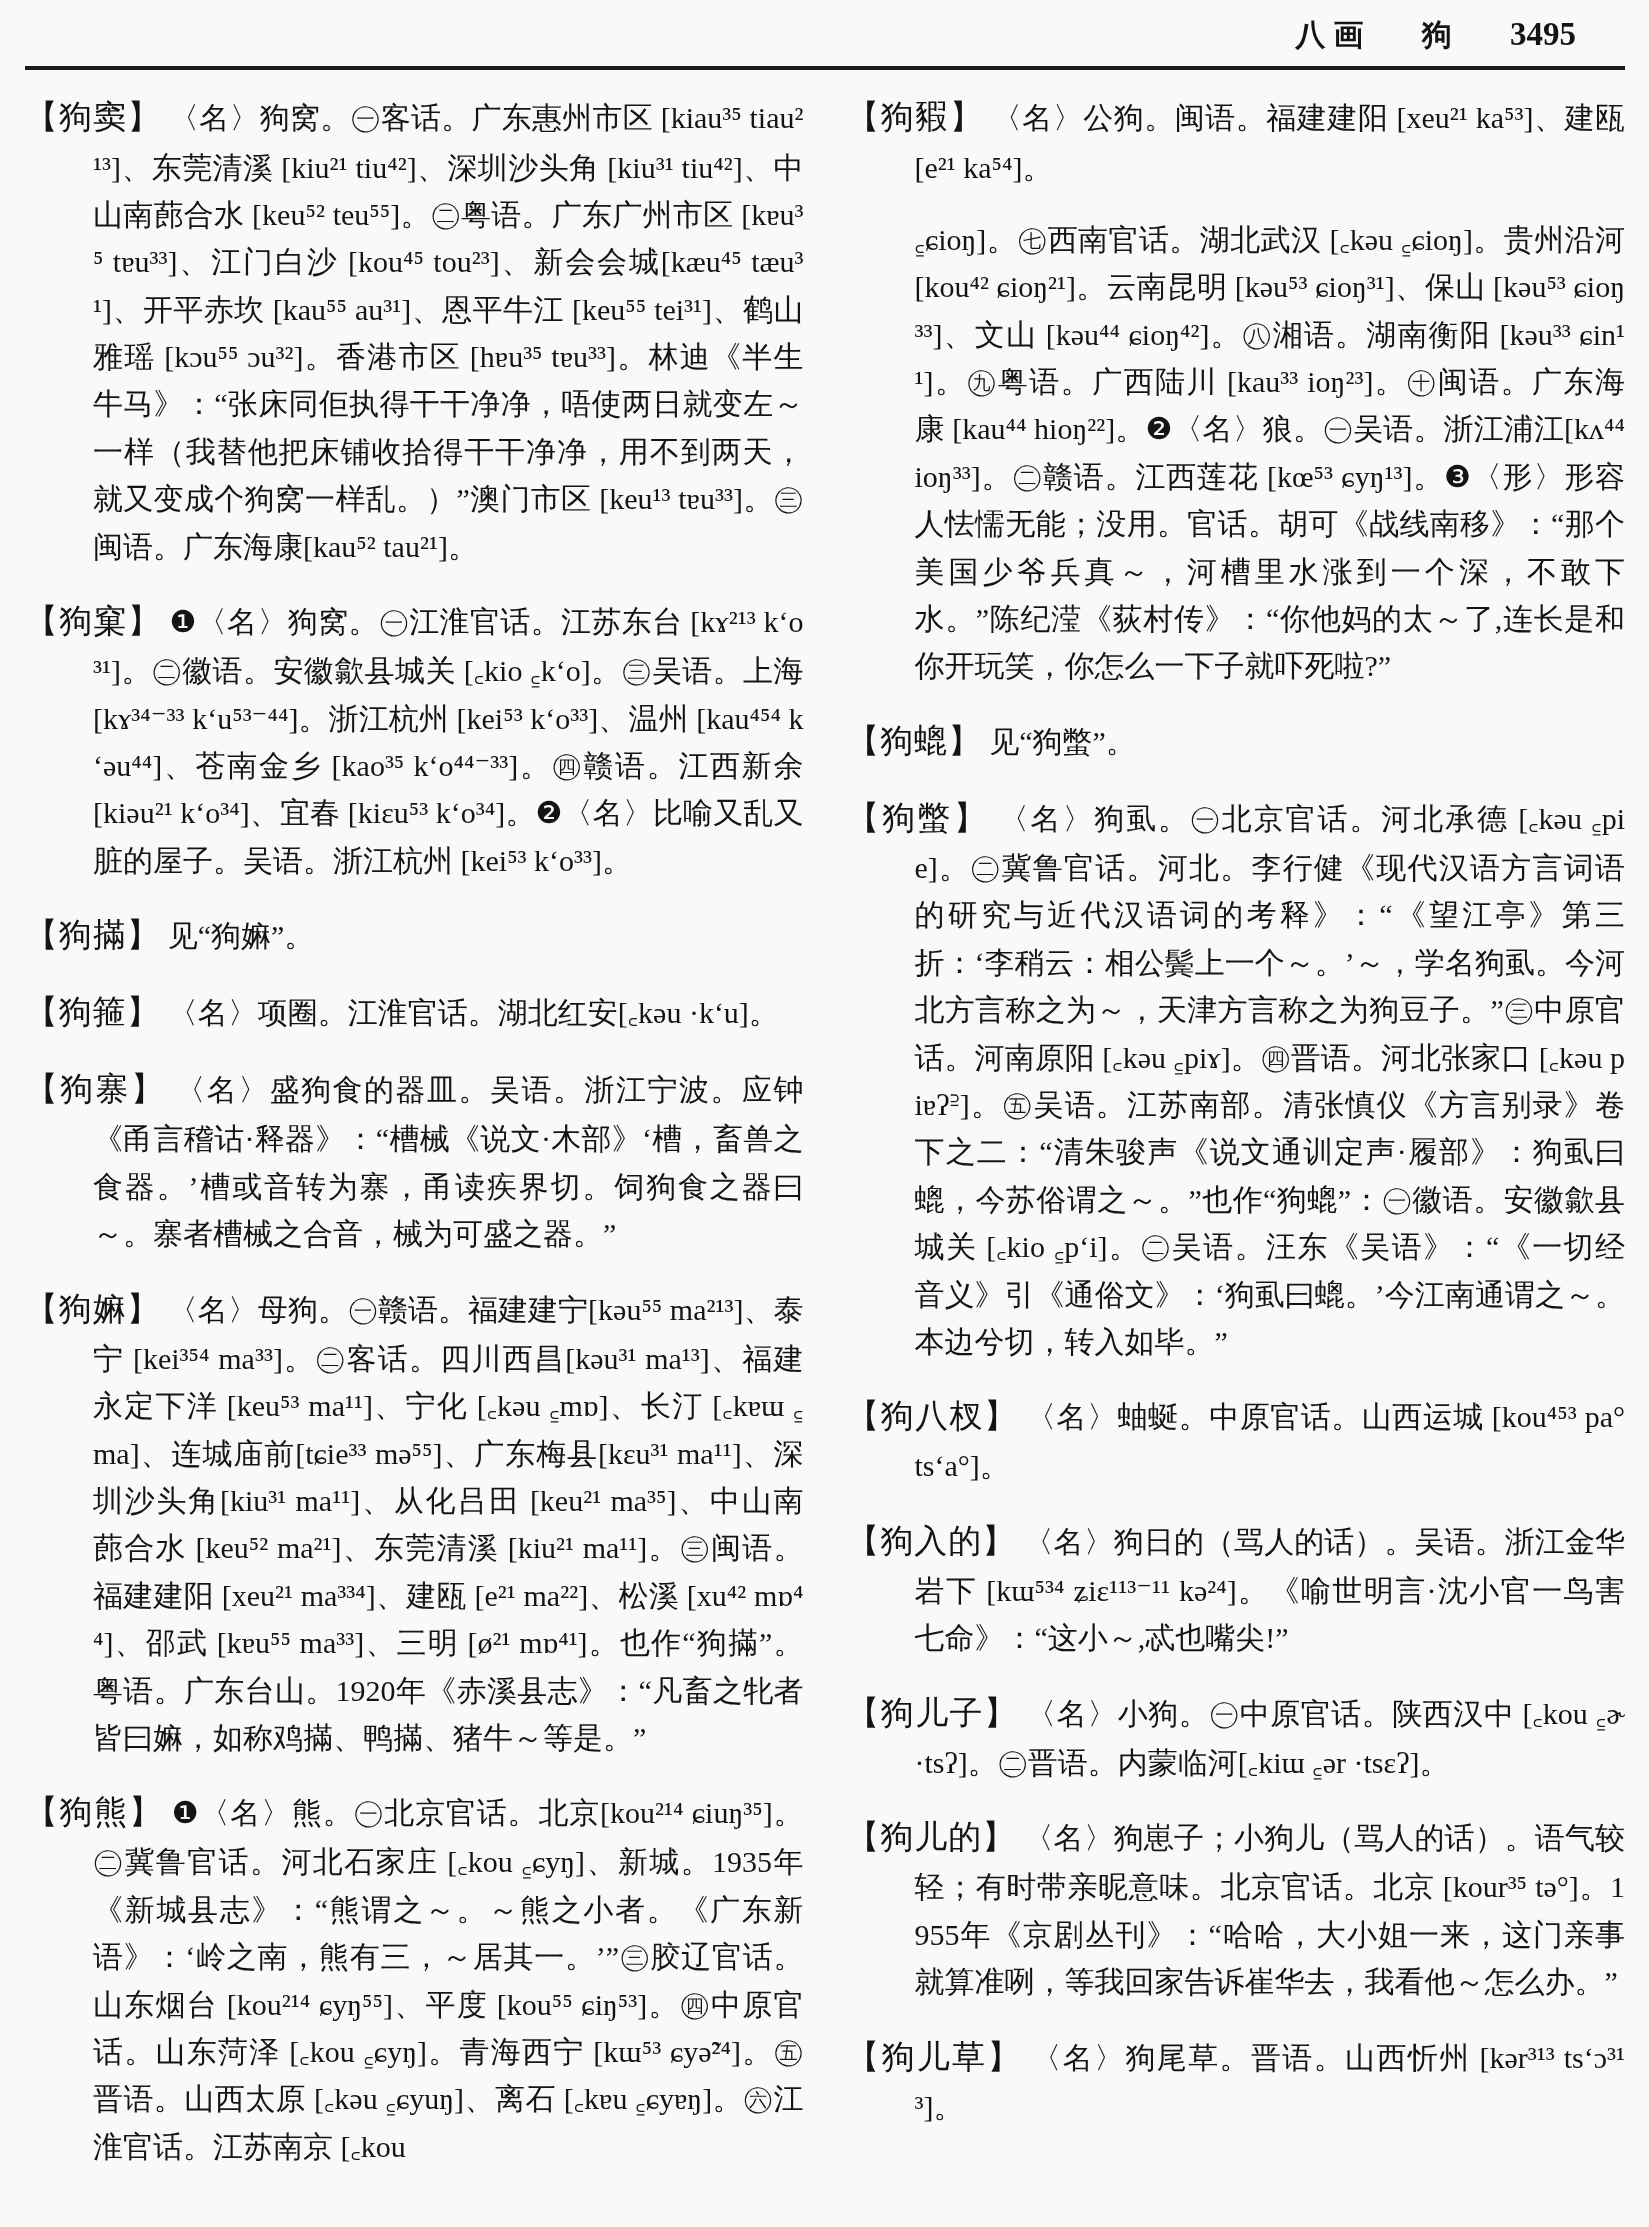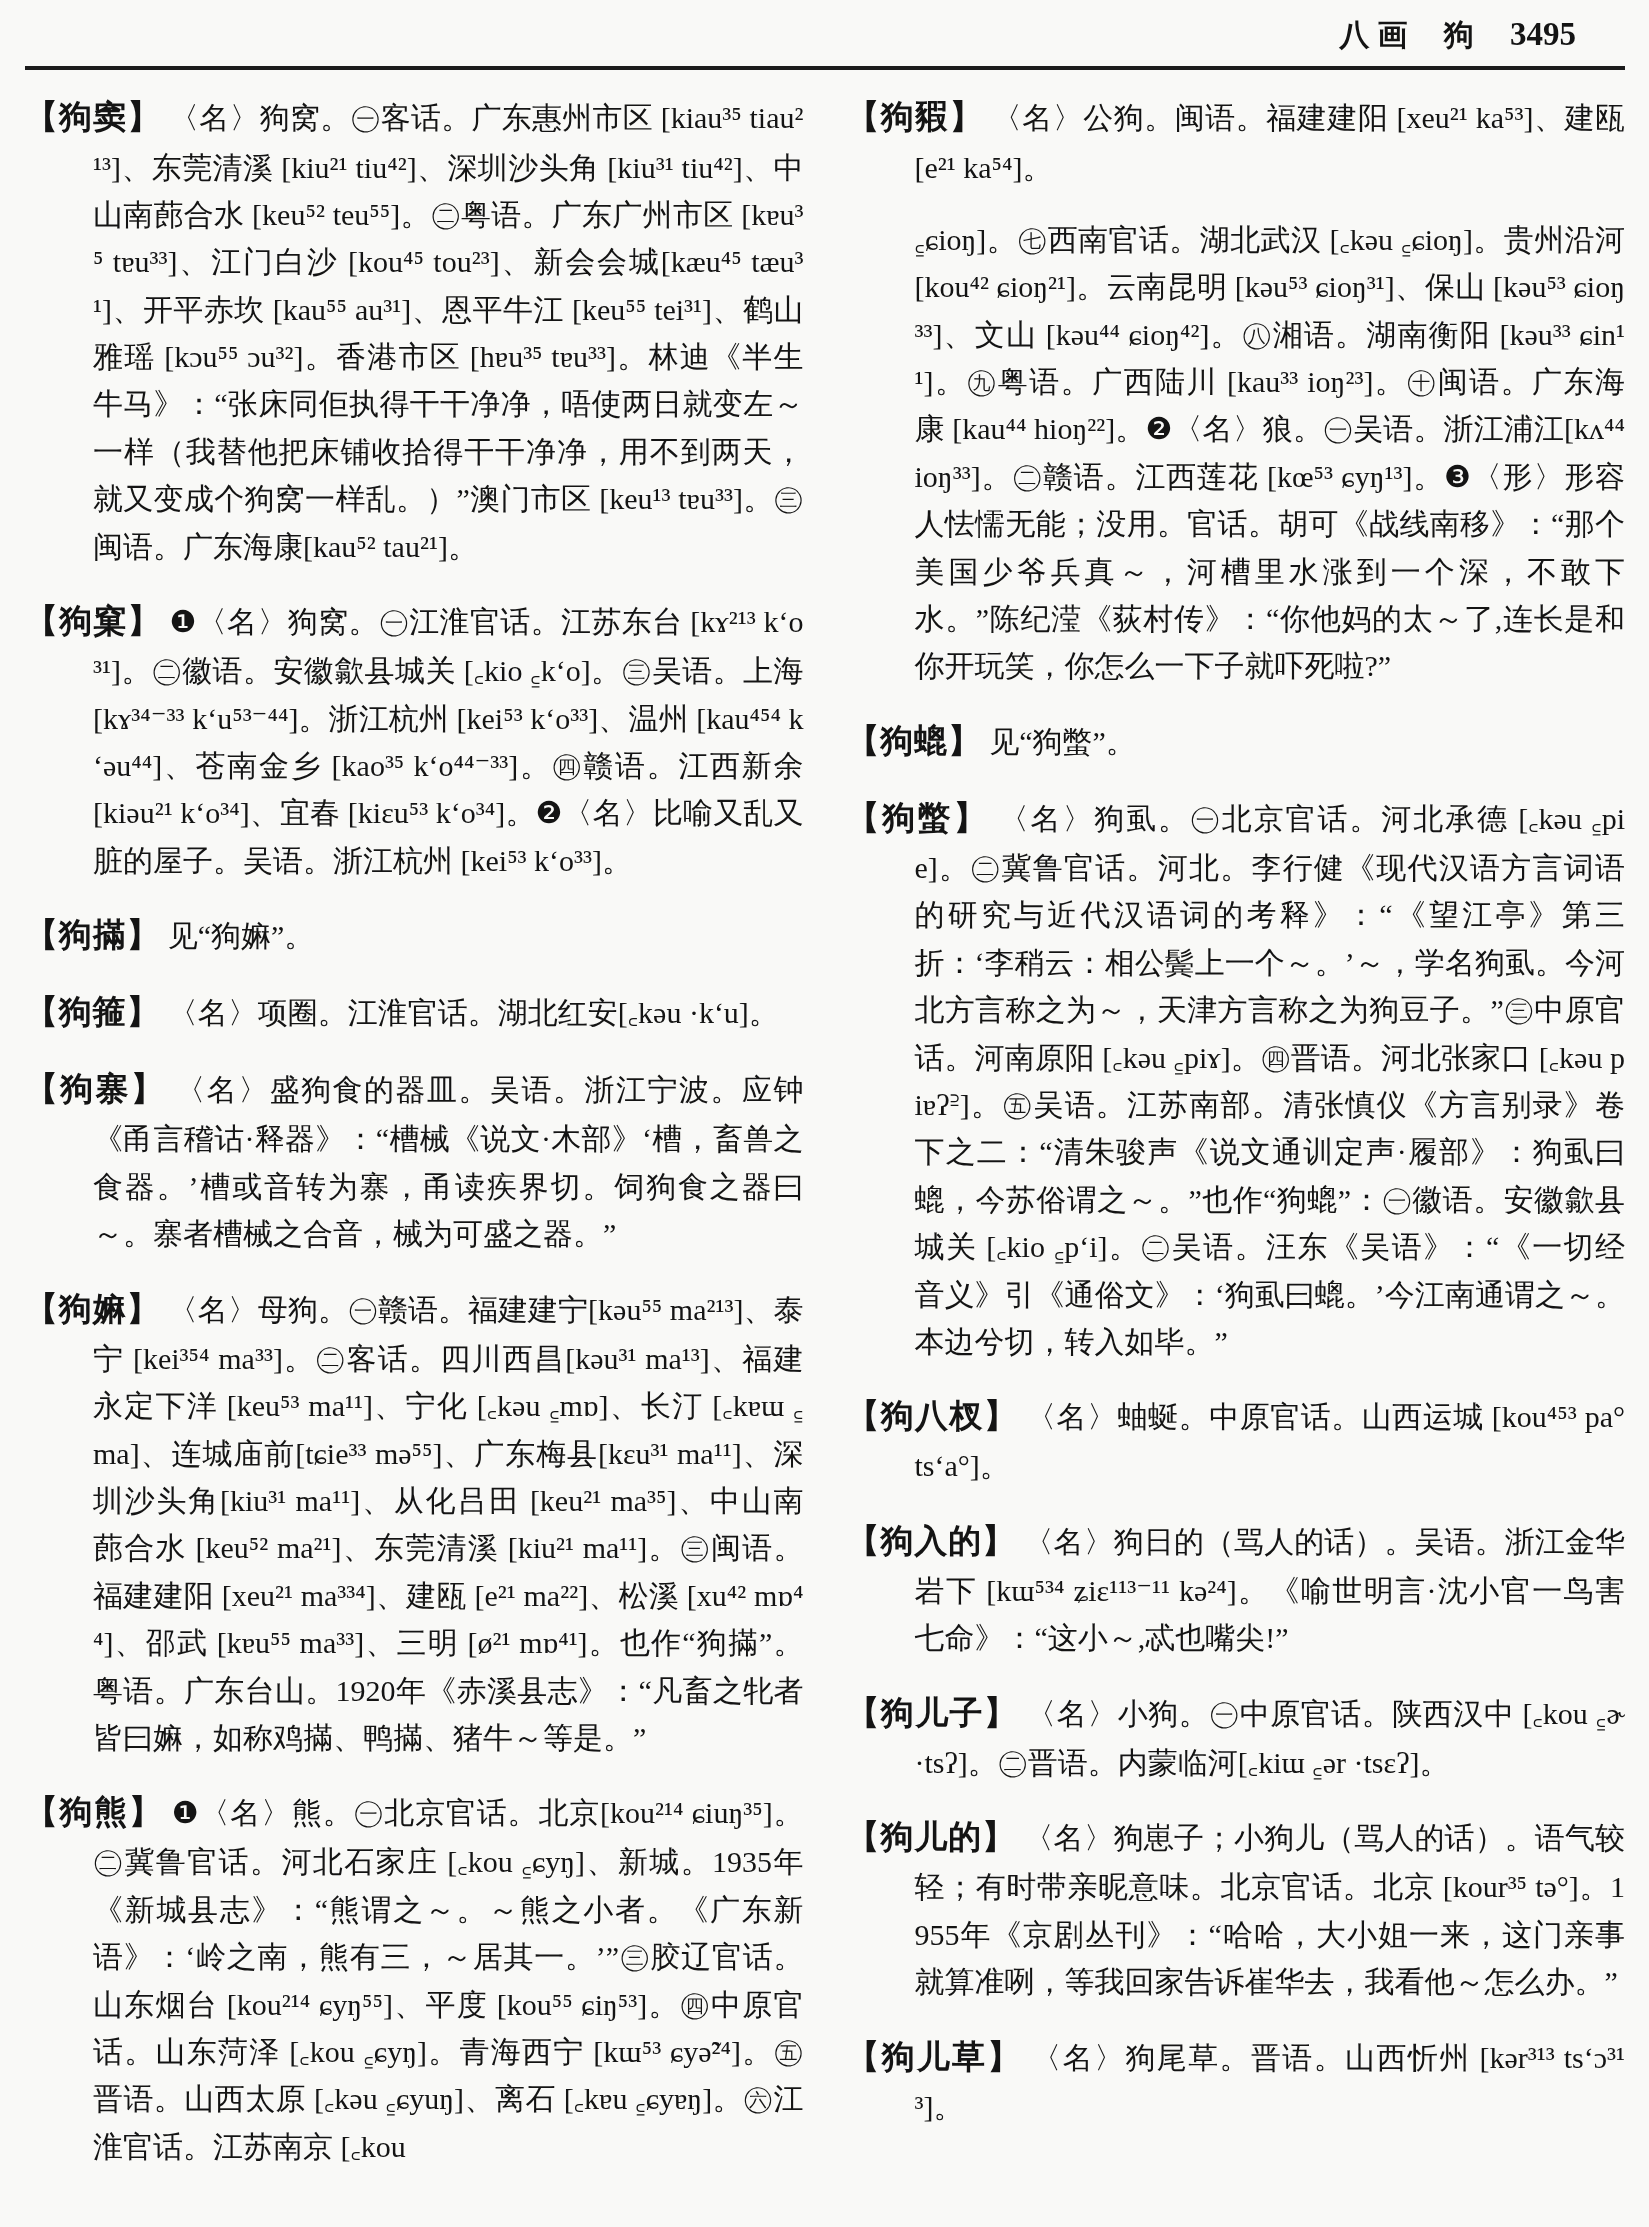--- a/index.html
+++ b/index.html
@@ -13,21 +13,21 @@
   .page{
     width:1650px;height:2227px;
     box-sizing:border-box;
     padding:15px 25px 0 25px;
     position:relative;
   }
   .running-head{
     display:flex;
     justify-content:flex-end;
     align-items:baseline;
-    gap:28px;
+    gap:50px;
     padding-right:49px;
     height:46px;
     font-weight:bold;
   }
   .running-head .zh{font-size:30px;letter-spacing:8.2px;}
   .running-head .pageno{font-size:33px;font-family:"Liberation Serif","DejaVu Serif",serif;text-align:center;}
   .rule{
     border:none;
     border-top:4.1px solid #1c1c1c;
     margin:5px 0 21.4px 0;
@@ -45,21 +45,21 @@
     font-size:30px;
     line-height:1.58;
     padding-left:68px;
     text-indent:-68px;
     word-break:break-all;
   }
   p.entry.continuation{
     text-indent:0;
   }
   .head{
-    font-weight:bold;
+    font-weight:normal;
     font-size:33px;
     letter-spacing:0.8px;
     margin-top:12px;
   }
   .body-text{
     font-size:30px;
   }
 </style>
 </head>
 <body>

